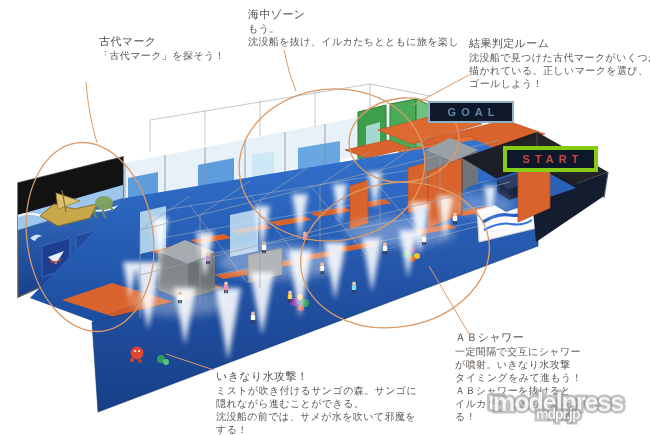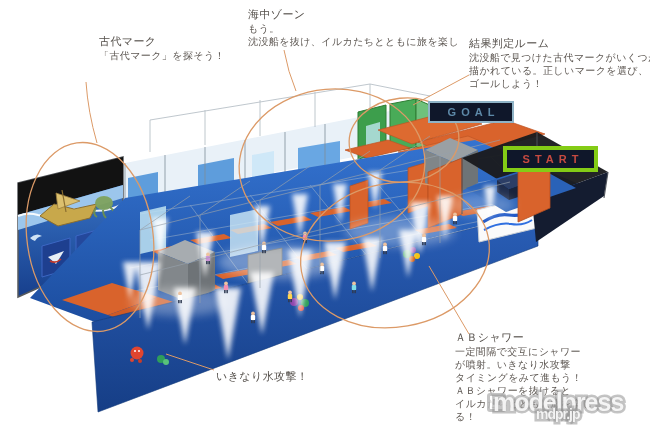--- a/index.html
+++ b/index.html
@@ -388,20 +388,26 @@
     <div class="ann-title">結果判定ルーム</div>
     <div>
         <div>沈没船で見つけた古代マークがいくつか</div>
         <div>描かれている。正しいマークを選び、</div>
         <div>ゴールしよう！</div>
       </div>
   </div>
 
   <div class="annotation" id="ann-attack">
     <div class="ann-title">いきなり水攻撃！</div>
+    <div>
+        <div>ミストが吹き付けるサンゴの森。サンゴに</div>
+        <div>隠れながら進むことができる。</div>
+        <div>沈没船の前では、サメが水を吹いて邪魔を</div>
+        <div>する！</div>
+      </div>
   </div>
 
   <div class="annotation" id="ann-abshower">
     <div class="ann-title">ＡＢシャワー</div>
     <div>
         <div>一定間隔で交互にシャワー</div>
         <div>が噴射。いきなり水攻撃</div>
         <div>タイミングをみて進もう！</div>
         <div>ＡＢシャワーを抜けると</div>
         <div>イルカたちとともに旅を楽し</div>

